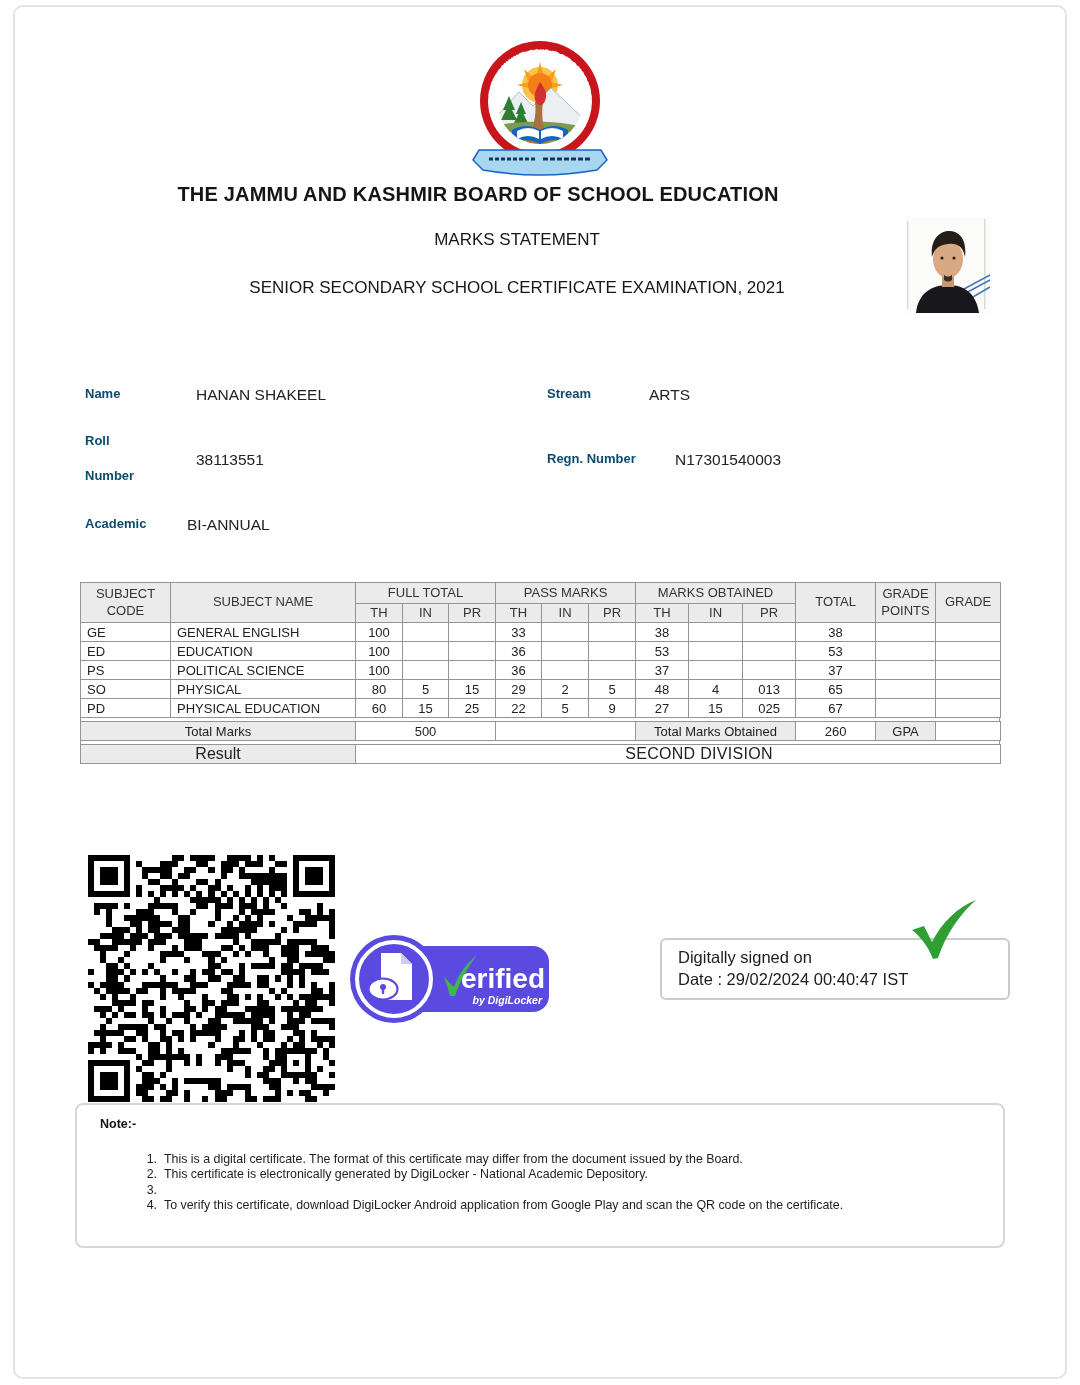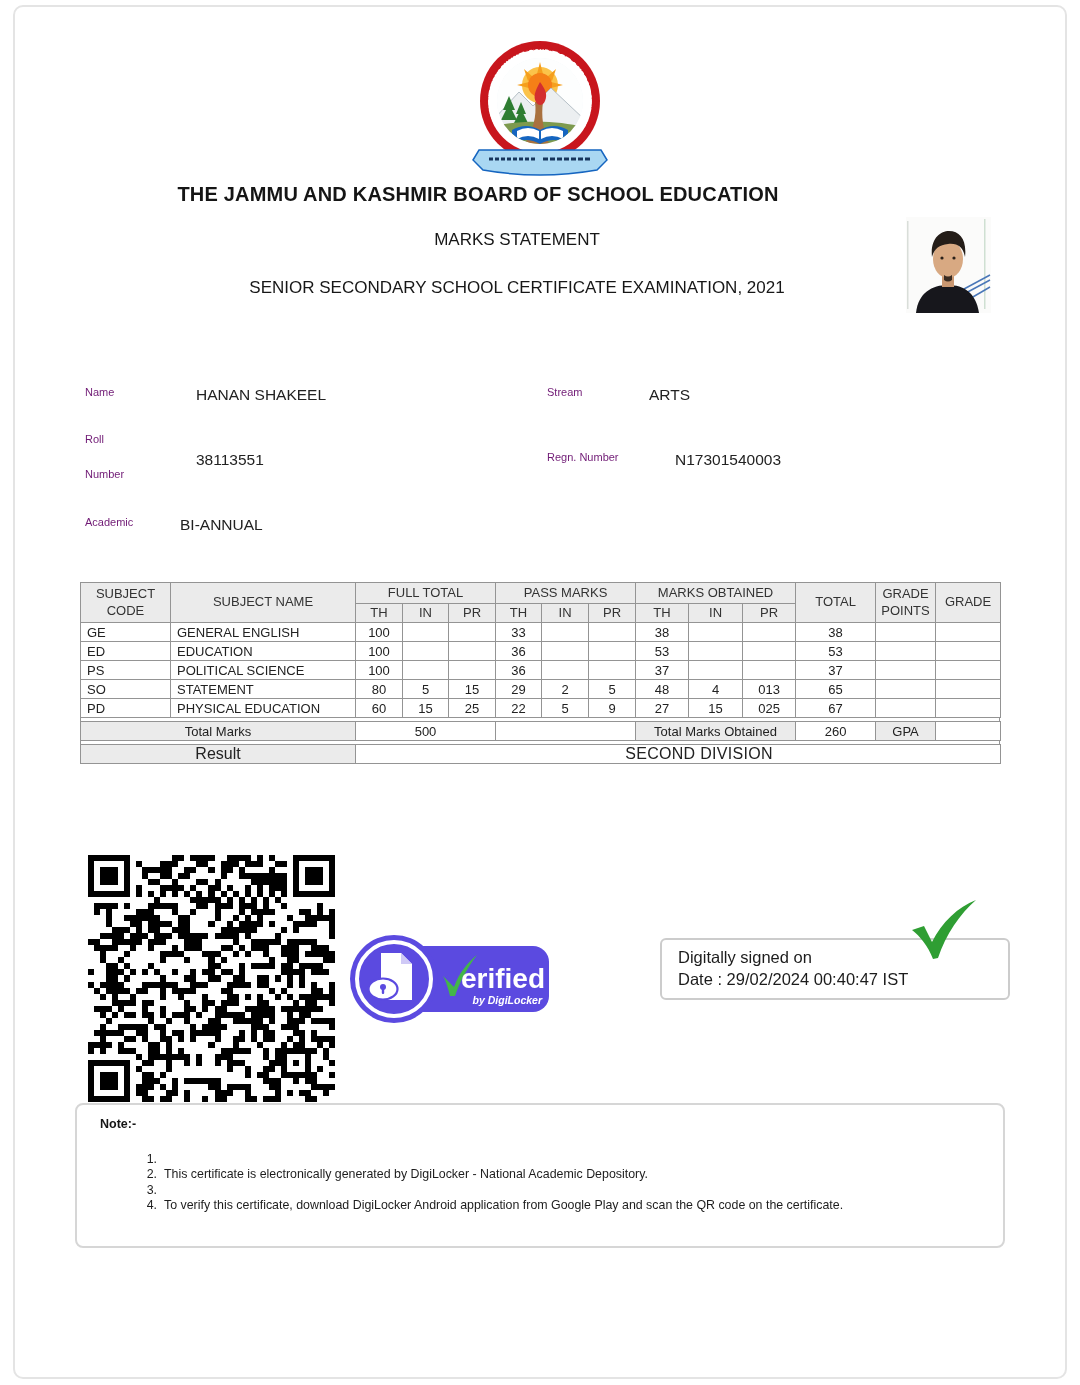--- a/index.html
+++ b/index.html
@@ -12,21 +12,21 @@
 
   
   .logo { position:absolute; left:465px; top:38px; width:150px; height:142px; }
   .board-title { position:absolute; left:0; top:183px; width:956px; text-align:center;
                  font-size:20px; font-weight:bold; color:#151515; letter-spacing:.2px; }
   .doc-type { position:absolute; left:0; top:230px; width:1034px; text-align:center; font-size:17px; color:#171717; }
   .exam-title { position:absolute; left:0; top:278px; width:1034px; text-align:center; font-size:17px; color:#171717; }
   .photo { position:absolute; left:906px; top:217px; width:85px; height:96px; }
 
   
-  .lab { position:absolute; font-size:11px; font-weight:normal; color:#701a75; white-space:nowrap; }
+  .lab { position:absolute; font-size:13px; font-weight:bold; color:#0c4a6e; white-space:nowrap; }
   .val { position:absolute; font-size:15.5px; color:#222; white-space:nowrap; }
 
   
   .marks-wrap { position:absolute; left:80px; top:582px; width:920px; }
   table.mt { border-collapse:collapse; table-layout:fixed; width:920px; font-size:13px; color:#222; }
   .mt th, .mt td { border:1px solid #949494; padding:0; text-align:center;
                    white-space:nowrap; overflow:hidden; font-weight:normal; }
   .mt th { background:#ebebeb; color:#333; line-height:1.25; }
   .hrow1 th { height:20px; } .hrow2 th { height:18px; }
   .mt tbody td { height:18px; }
@@ -130,21 +130,21 @@
 <span class="lab" style="left:85px; top:386px;">Name</span>
 <span class="val" style="left:196px; top:386px;">HANAN SHAKEEL</span>
 <span class="lab" style="left:547px; top:386px;">Stream</span>
 <span class="val" style="left:649px; top:386px;">ARTS</span>
 <span class="lab" style="left:85px; top:433px;">Roll</span>
 <span class="lab" style="left:85px; top:468px;">Number</span>
 <span class="val" style="left:196px; top:451px;">38113551</span>
 <span class="lab" style="left:547px; top:451px;">Regn. Number</span>
 <span class="val" style="left:675px; top:451px;">N17301540003</span>
 <span class="lab" style="left:85px; top:516px;">Academic</span>
-<span class="val" style="left:180px; top:516px;text-align:center;">BI-ANNUAL</span>
+<span class="val" style="left:187px; top:516px;text-align:center;">BI-ANNUAL</span>
 
 <div class="marks-wrap">
   <table class="mt">
     <colgroup>
       <col style="width:90px">
         <col style="width:185px">
       <col style="width:47px">
         <col style="width:46px">
         <col style="width:47px">
       <col style="width:46px">
@@ -224,21 +224,21 @@
           <td></td>
           <td>37</td>
           <td></td>
           <td></td>
           <td>37</td>
           <td></td>
           <td></td>
         </tr>
         <tr>
           <td class="cl">SO</td>
-          <td class="cl">STATEMENT</td>
+          <td class="cl">PHYSICAL</td>
           <td>80</td>
           <td>5</td>
           <td>15</td>
           <td>29</td>
           <td>2</td>
           <td>5</td>
           <td>48</td>
           <td>4</td>
           <td>013</td>
           <td>65</td>
@@ -1149,20 +1149,21 @@
 </div>
 <svg class="big-check" viewBox="0 0 72 62">
   <path d="M4,32 L16,28 L24,44 C34,24 50,9 68,2 C52,16 38,36 30,60 L25,61 C20,48 12,38 4,32 Z" fill="#2f9e33"></path>
 </svg>
 
 <div class="note-box">
   <div class="note-title">Note:-</div>
   <div class="notes-list">
       <div class="note-row">
         <span class="note-num">1.</span>
+        <span class="note-text">This is a digital certificate. The format of this certificate may differ from the document issued by the Board.</span>
       </div>
       <div class="note-row">
         <span class="note-num">2.</span>
         <span class="note-text">This certificate is electronically generated by DigiLocker - National Academic Depository.</span>
       </div>
       <div class="note-row">
         <span class="note-num">3.</span>
       </div>
       <div class="note-row">
         <span class="note-num">4.</span>

